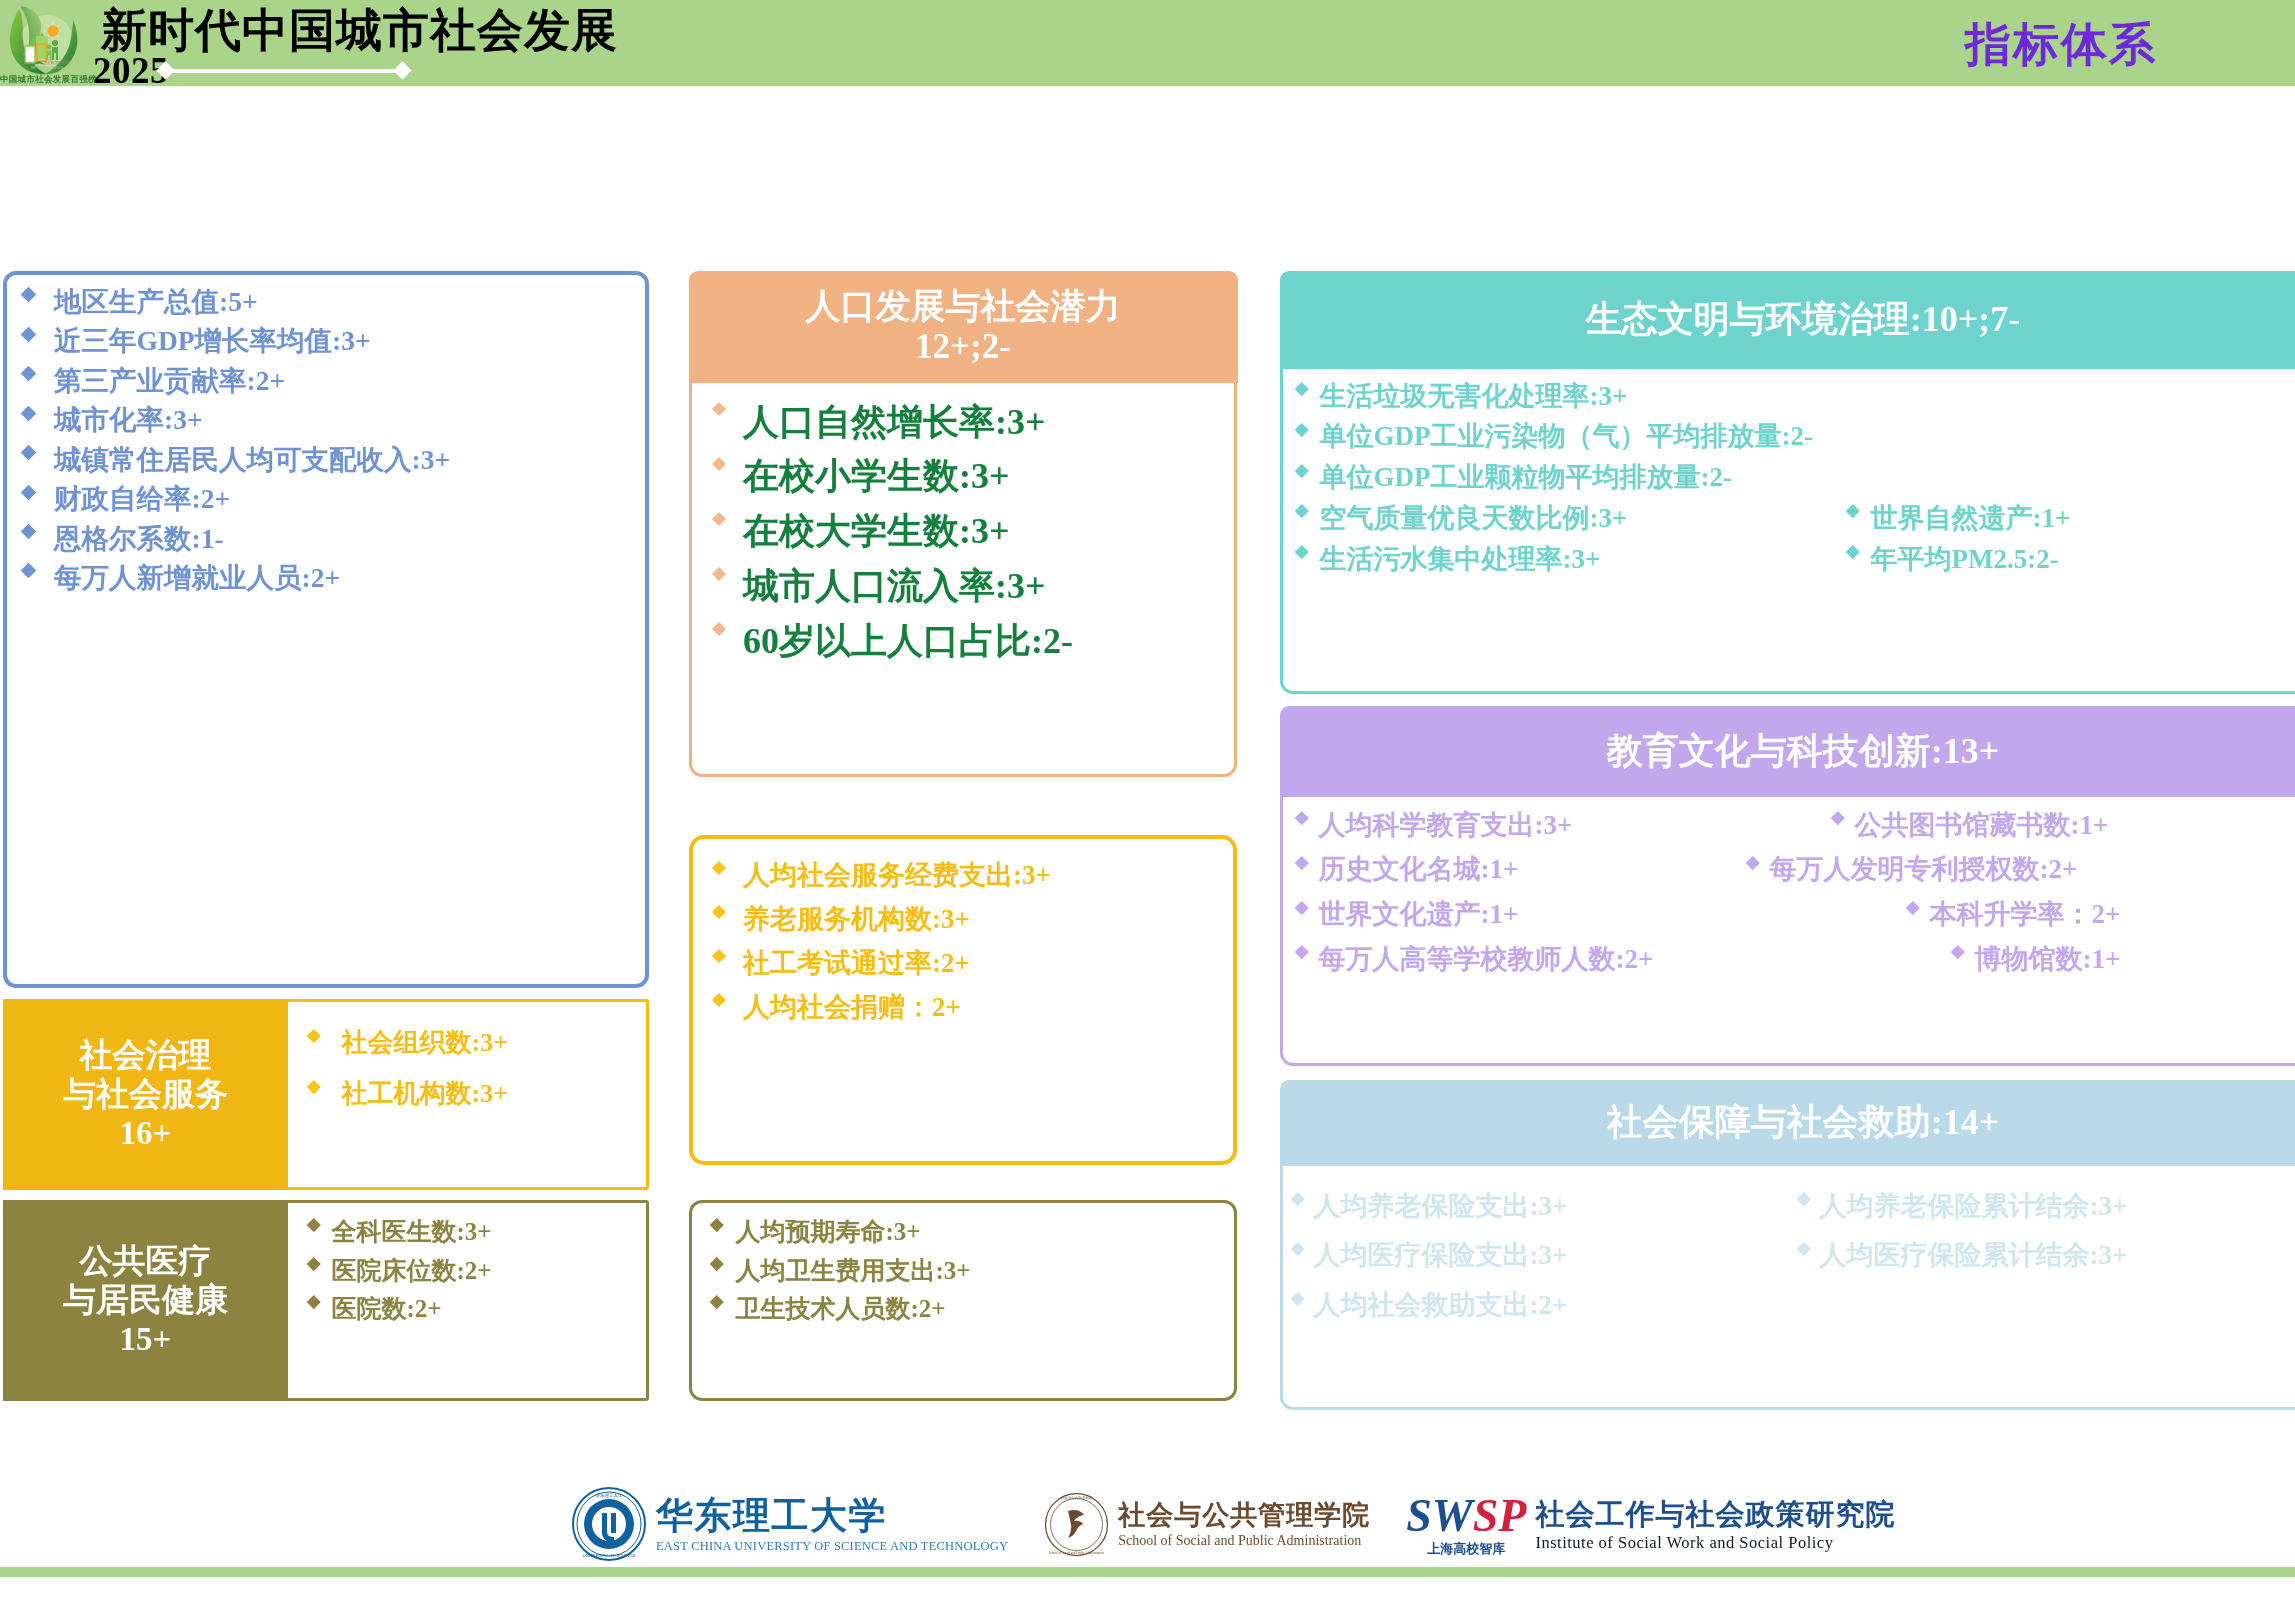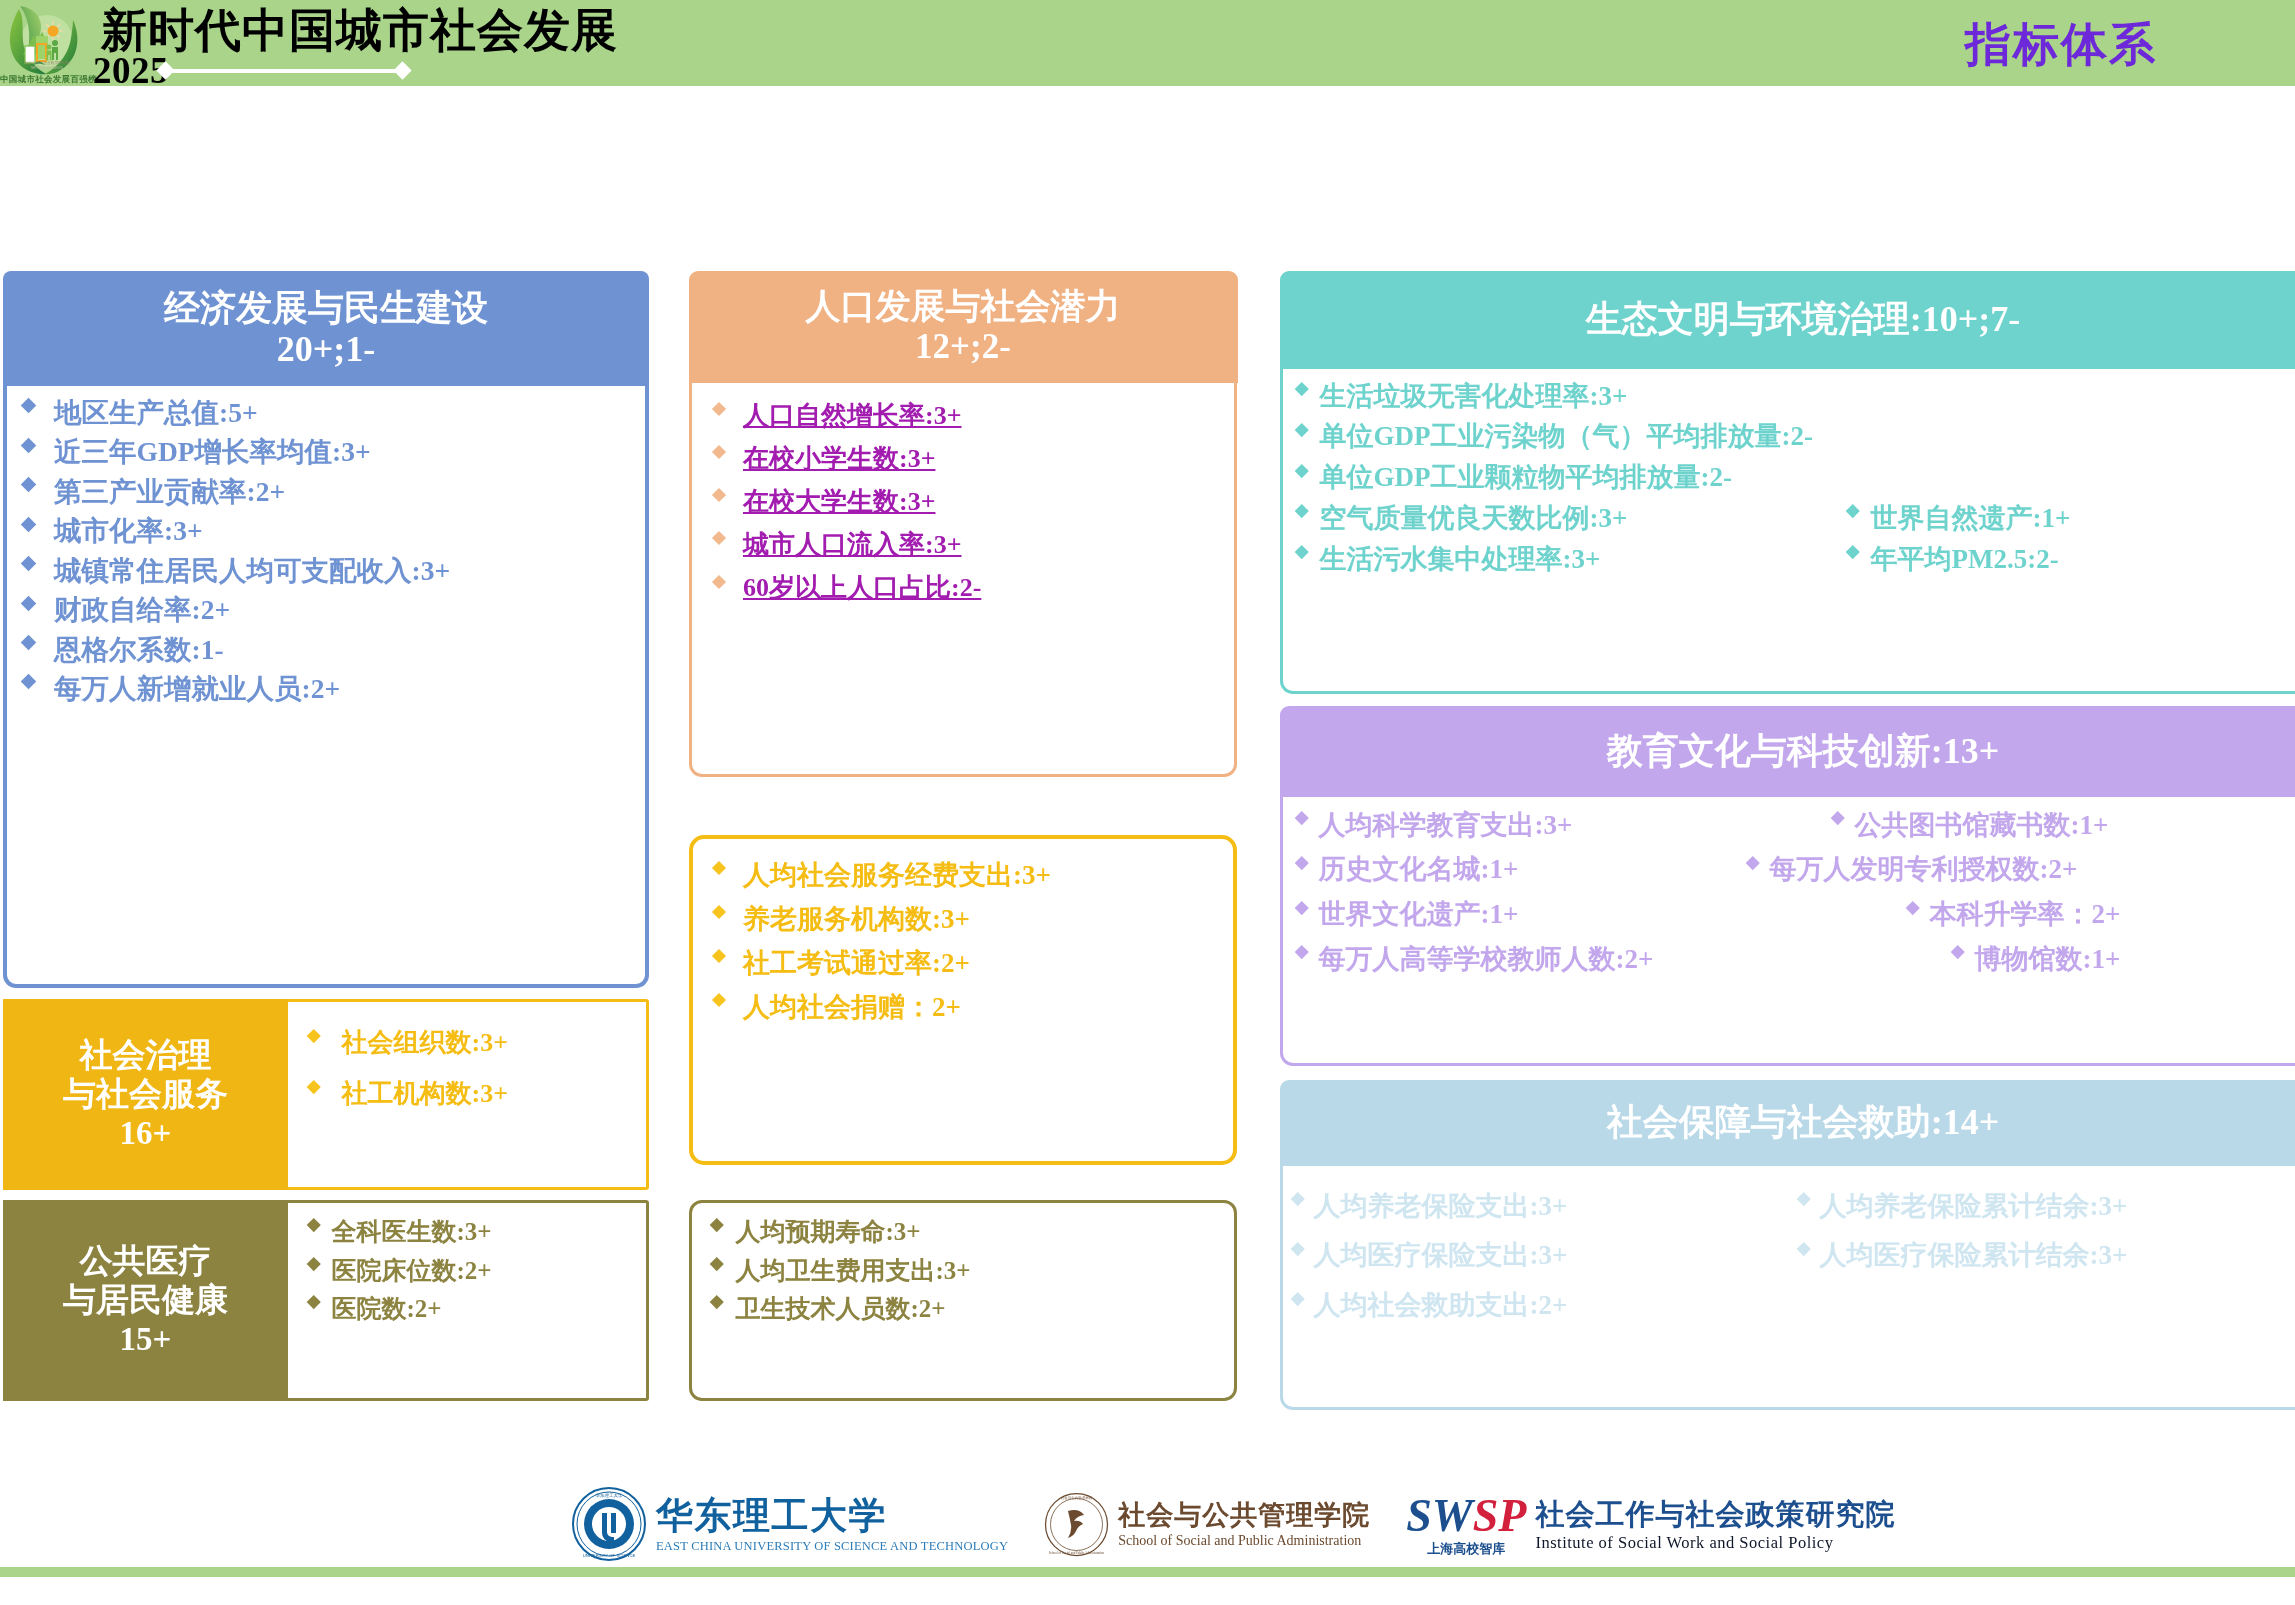--- a/index.html
+++ b/index.html
@@ -75,21 +75,21 @@
   #c1 .btx{font-size:27.5px;color:#6f93d2;}
 
   
   #c2{left:689px;top:271px;width:548px;height:506px;
       border:3.5px solid #f0b183;border-radius:13px;}
   #c2 .card-head{background:#f0b183;height:112px;font-size:35px;
       border-radius:9px 9px 0 0;margin:-3.5px 0 0 -3.5px;width:calc(100% + 7px);}
   #c2 .bullets{padding:18px 5px 0 22px;}
   #c2 .bl{margin-bottom:12.5px;}
   #c2 .dmd{width:10px;height:10px;background:#f2b98f;margin-right:19px;}
-  #c2 .btx{font-size:26px;color:#a21caf;text-decoration:underline;}
+  #c2 .btx{font-size:36px;color:#15803d;}
 
   
   #c3{left:689px;top:835px;width:548px;height:330px;
       border:4px solid #f5bd13;border-radius:15px;}
   #c3 .bullets{padding:21px 9px 0 21px;}
   #c3 .bl{margin-bottom:12px;}
   #c3 .dmd{width:10px;height:10px;background:#f7c41d;margin-right:19px;}
   #c3 .btx{font-size:27px;color:#f5bd13;}
 
   
@@ -240,24 +240,20 @@
   <div class="title-right">指标体系</div>
 
   <div class="divider">
     <div class="dia l"></div>
     <div class="bar"></div>
     <div class="dia r"></div>
   </div>
 </div>
 
 <div class="card" id="c1">
-  <div class="card-head">
-    <div>经济发展与民生建设</div>
-    <div>20+;1-</div>
-  </div>
   <div class="bullets">
     <div class="bl">
         <span class="dmd"></span>
         <span class="btx">地区生产总值:5+</span>
       </div>
     <div class="bl">
         <span class="dmd"></span>
         <span class="btx">近三年GDP增长率均值:3+</span>
       </div>
     <div class="bl">

